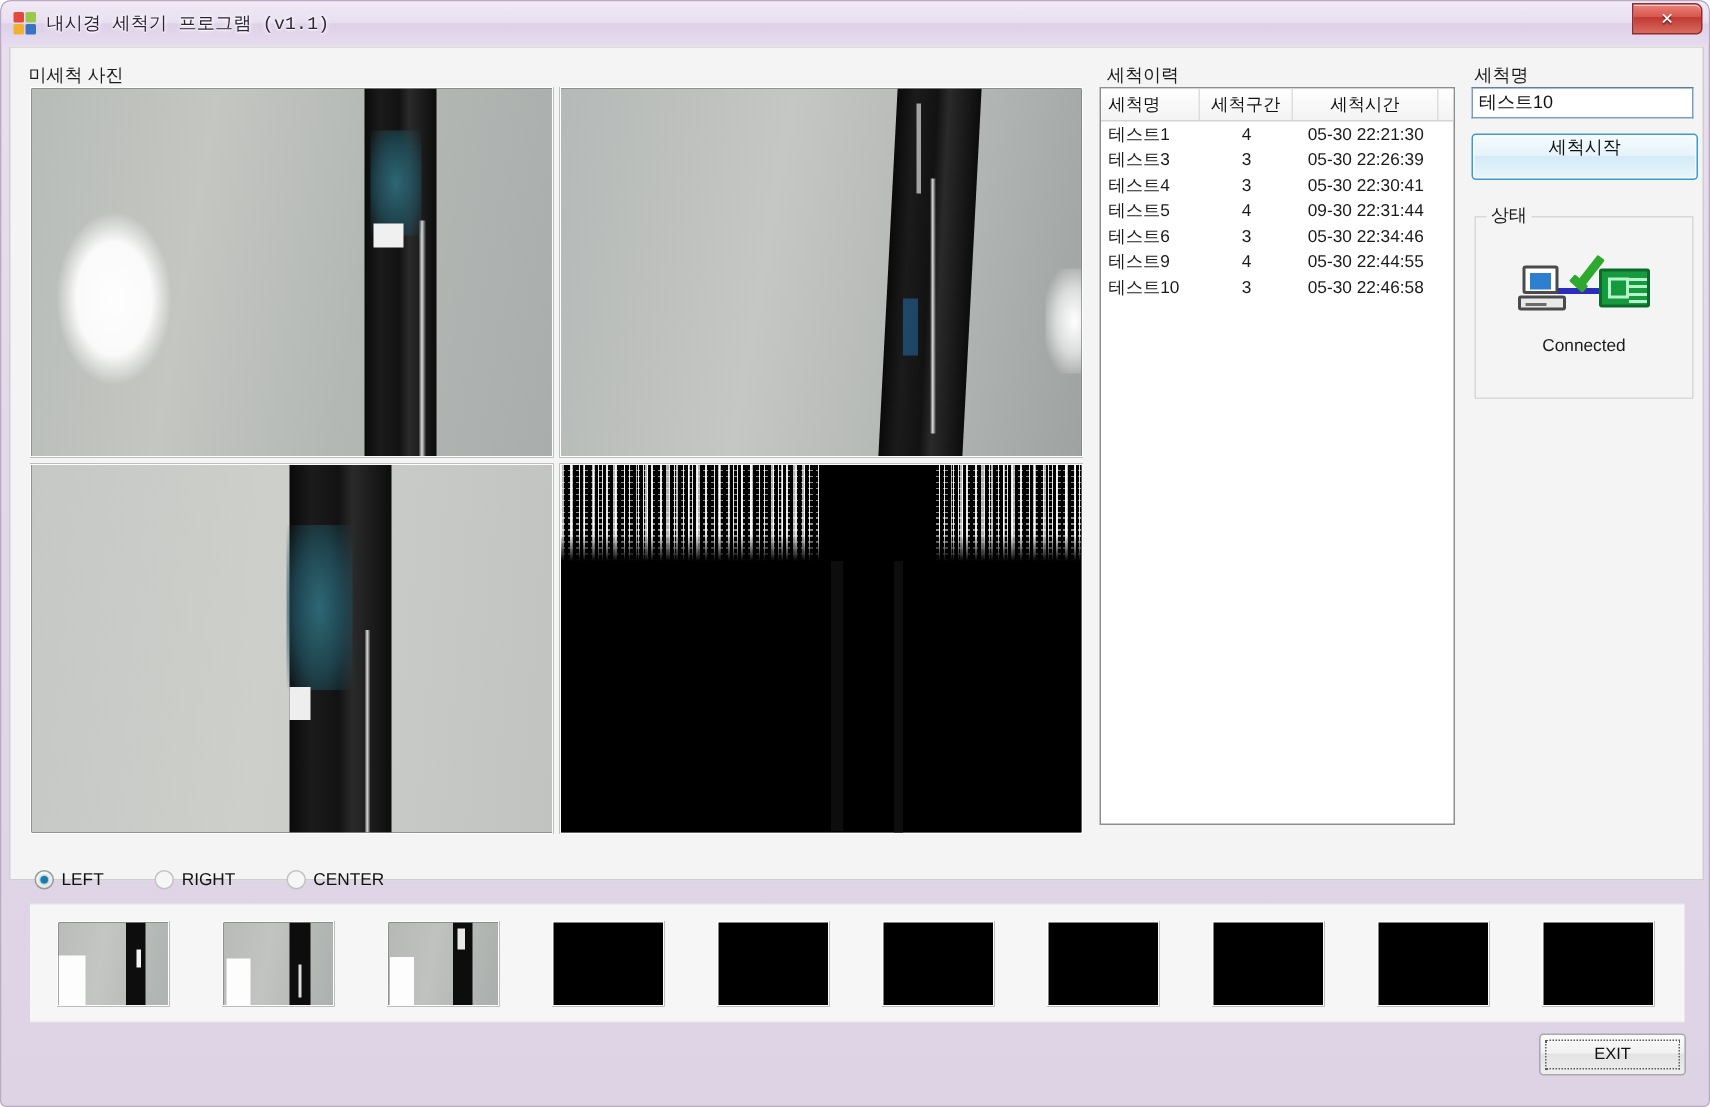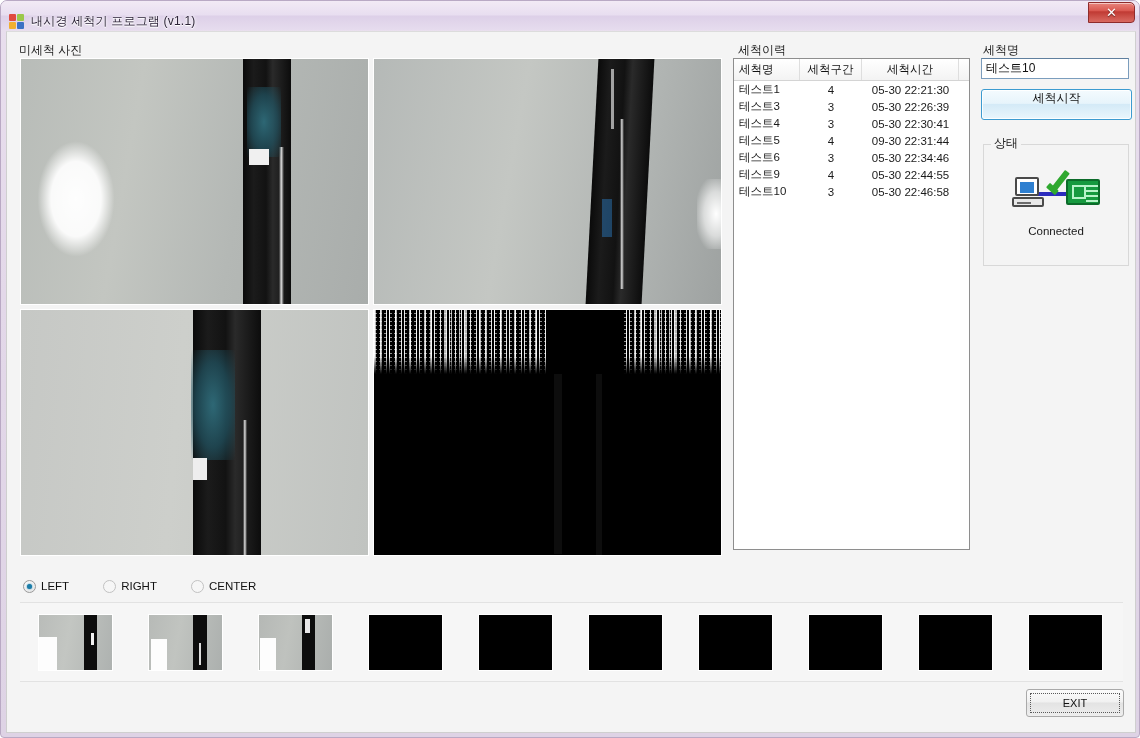--- a/index.html
+++ b/index.html
@@ -22,22 +22,23 @@
     border-radius: 7px 7px 4px 4px;
   }
 
   .titlebar {
     position: absolute;
     left: 0; top: 0;
     width: 100%; height: 29px;
     border-radius: 6px 6px 0 0;
     background: linear-gradient(180deg,#f2eaf5 0%, #e8def0 48%, #ddd0e8 52%, #e6dcee 100%);
     display: flex;
-    align-items: flex-end;
+    align-items: center;
     padding-left: 7px;
+    font-family: Liberation Mono, monospace;
   }
 
   .app-icon {
     width: 17px; height: 17px;
     position: relative;
     flex: 0 0 auto;
     margin-right: 6px;
   }
   .app-icon i {
     position: absolute;
@@ -73,21 +74,21 @@
     font-size: 13px;
     font-weight: bold;
     line-height: 1;
     text-shadow: 0 1px 1px rgba(0,0,0,.5);
   }
 
   
   .client {
     position: absolute;
     left: 5px; top: 30px;
-    width: 1130px; height: 702px;
+    width: 1130px; height: 556px;
     background: #f4f4f4;
     border: 1px solid #cfcfcf;
     border-top-color: #dcdcdc;
   }
 
   
   .grp-photos-label {
     position: absolute;
     left: 12px; top: 10px;
     font-size: 12px;
@@ -156,21 +157,21 @@
   
   .radio-row {
     position: absolute;
     left: 16px; top: 548px;
     display: flex;
     align-items: center;
     gap: 34px;
     font-size: 11.5px;
     color: #111;
   }
-  .radio { display: flex; gap: 5px; }
+  .radio { display: flex; align-items: center; gap: 5px; }
   .radio-dot {
     width: 13px; height: 13px; border-radius: 50%;
     background: radial-gradient(circle at 40% 35%, #ffffff 0%, #f0f0f0 55%, #dcdcdc 100%);
     border: 1px solid #9a9a9a;
     position: relative;
     flex: 0 0 auto;
   }
   .radio.on .radio-dot::after {
     content:"";
     position:absolute; left:3px; top:3px;

